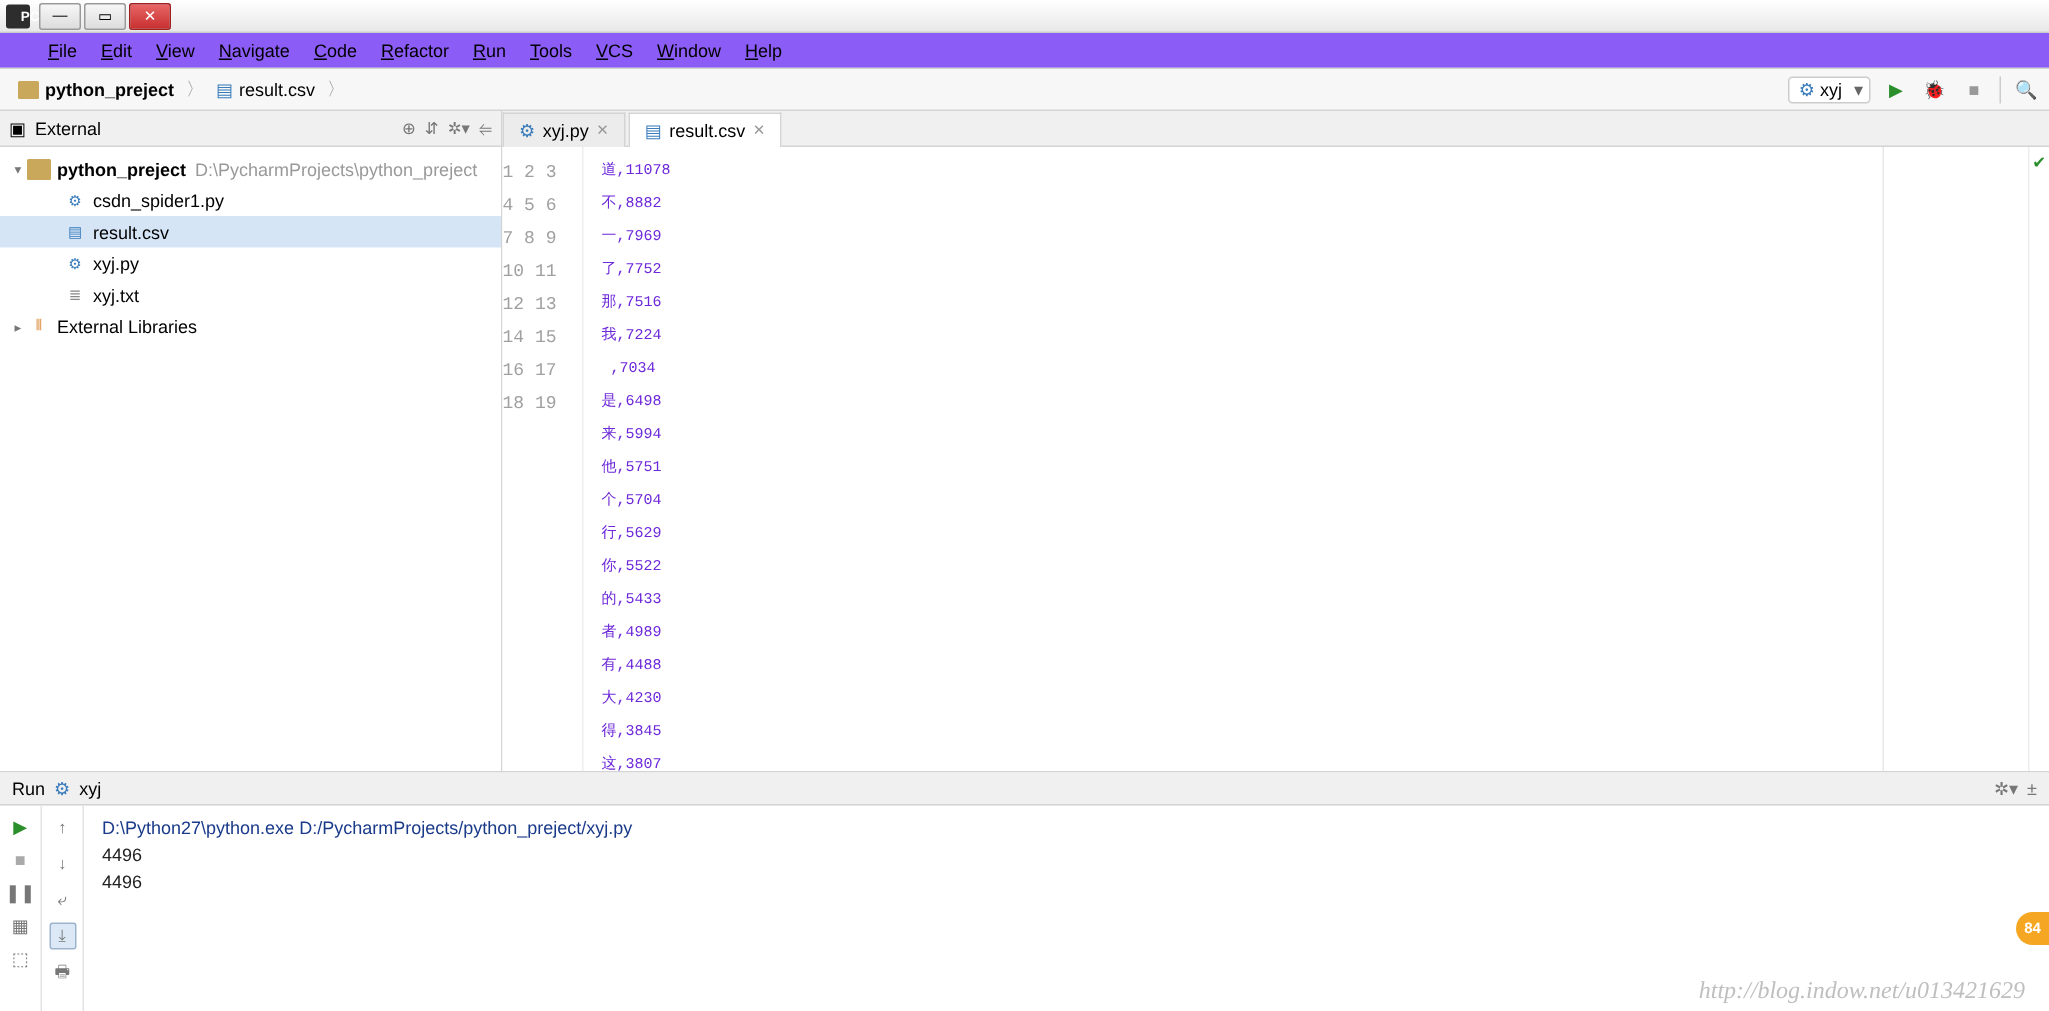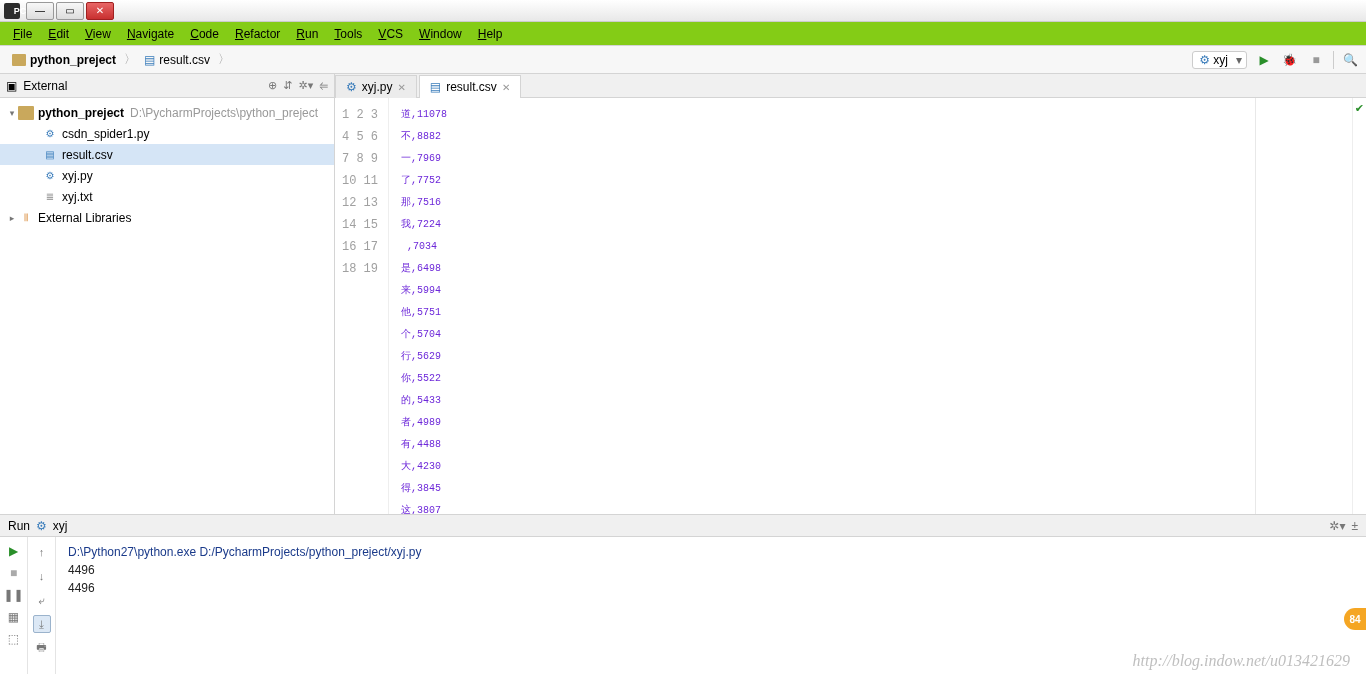--- a/index.html
+++ b/index.html
@@ -7,21 +7,21 @@
 
 
 .titlebar { height: 22px; background: linear-gradient(#fff, #e8e8e8); display: flex; align-items: center; padding: 0 4px; border-bottom: 1px solid #ccc; }
 .titlebar .icon-app { width: 16px; height: 16px; background: #2d2d2d; color: #fff; font-size: 9px; font-weight: bold; display: flex; align-items: center; justify-content: center; border-radius: 2px; margin-right: 6px; padding-left: 16px; }
 .titlebar .title-text { flex: 1; color: #333; }
 .winbtns { display: flex; gap: 2px; }
 .winbtn { width: 28px; height: 18px; border: 1px solid #999; background: linear-gradient(#f7f7f7, #ddd); border-radius: 2px; display: flex; align-items: center; justify-content: center; font-size: 10px; cursor: pointer; }
 .winbtn.close { background: linear-gradient(#e86666, #c83030); color: #fff; border-color: #a02020; }
 
 
-.menubar { height: 24px; background: #84cc16; display: flex; align-items: center; padding: 0 5px; border-bottom: 1px solid #d4d4d4; text-align: right; }
+.menubar { height: 24px; background: #8b5cf6; display: flex; align-items: center; padding: 0 24px; border-bottom: 1px solid #d4d4d4; text-align: right; }
 .menubar .menu-item { padding: 2px 8px; cursor: pointer; }
 .menubar .menu-item .ul { text-decoration: underline; }
 
 
 .navbar { height: 28px; background: #f7f7f7; display: flex; align-items: center; border-bottom: 1px solid #d4d4d4; padding: 0 6px; }
 .crumb { display: flex; align-items: center; gap: 4px; padding: 2px 6px; cursor: pointer; }
 .crumb .folder-icon { width: 14px; height: 12px; background: #c9a85c; border-radius: 1px; }
 .crumb-sep { color: #999; padding: 0 2px; }
 .navbar-right { margin-left: auto; display: flex; align-items: flex-start; gap: 8px; }
 .config-combo { border: 1px solid #ccc; background: #fff; padding: 1px 18px 1px 6px; border-radius: 3px; position: relative; }
@@ -55,21 +55,21 @@
 .tree-row .bold { font-weight: bold; }
 .tree-row .muted { color: #999; margin-left: 6px; }
 
 
 .editorpane { flex: 1; display: flex; flex-direction: column; background: #fff; min-width: 0; }
 .edtabs { height: 24px; background: #f0f0f0; border-bottom: 1px solid #d4d4d4; display: flex; align-items: flex-end; }
 .edtab { height: 23px; padding: 0 10px; display: flex; align-items: center; gap: 5px; border: 1px solid #d4d4d4; border-bottom: none; background: #ececec; cursor: pointer; margin-right: 2px; position: relative; top: 1px; }
 .edtab.active { background: #fff; }
 .edtab .closex { color: #999; font-size: 10px; }
 .editor { flex: 1; display: flex; overflow: hidden; position: relative; }
-.gutter { width: 54px; background: #fff; border-right: 1px solid #eee; text-align: right; padding: 6px 10px 6px 0; color: #a0a0a0; font-family: "Consolas", "Courier New", monospace; font-size: 12px; line-height: 22px; }
+.gutter { width: 54px; background: #fff; border-right: 1px solid #eee; padding: 6px 10px 6px 0; color: #a0a0a0; font-family: "Consolas", "Courier New", monospace; font-size: 12px; line-height: 22px; }
 .code { flex: 1; padding: 6px 0 6px 12px; font-family: Liberation Mono, monospace; font-size: 10px; line-height: 22px; color: #6d28d9; white-space: pre; }
 .rmargin { width: 14px; background: #fff; border-left: 1px solid #eee; position: relative; }
 .rmargin .chk { position: absolute; top: 4px; right: 2px; color: #2a8f2a; font-size: 11px; }
 .edline { width: 1px; background: #e8e8e8; position: absolute; top: 0; bottom: 0; right: 110px; }
 
 
 .runpane { height: 160px; border-top: 1px solid #d4d4d4; background: #fff; display: flex; flex-direction: column; }
 .run-header { height: 22px; background: #f0f0f0; border-bottom: 1px solid #d4d4d4; display: flex; align-items: center; padding: 0 8px; gap: 6px; }
 .run-header .rh-title { flex: 1; }
 .run-body { flex: 1; display: flex; }

